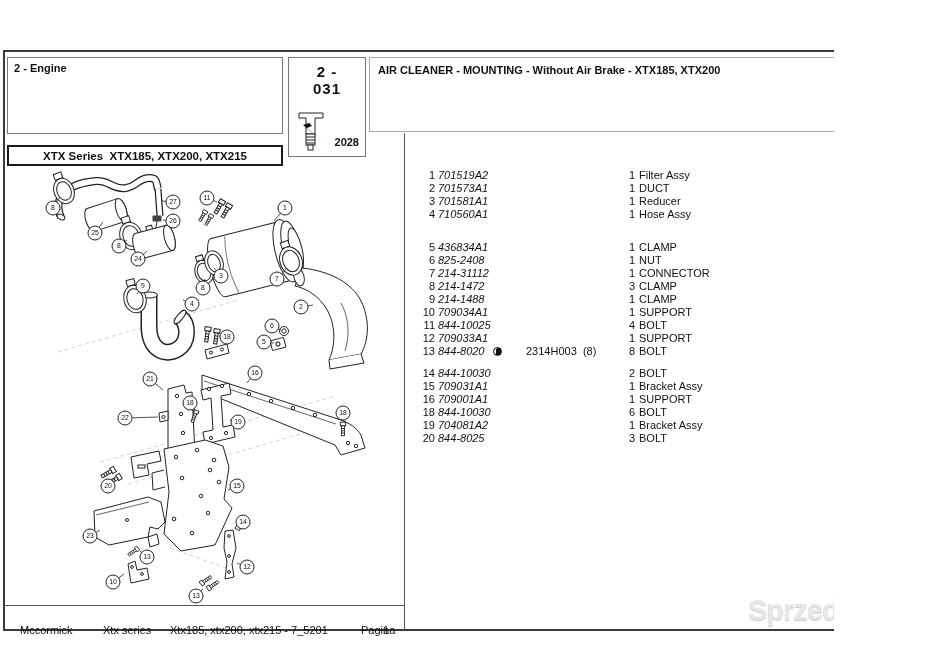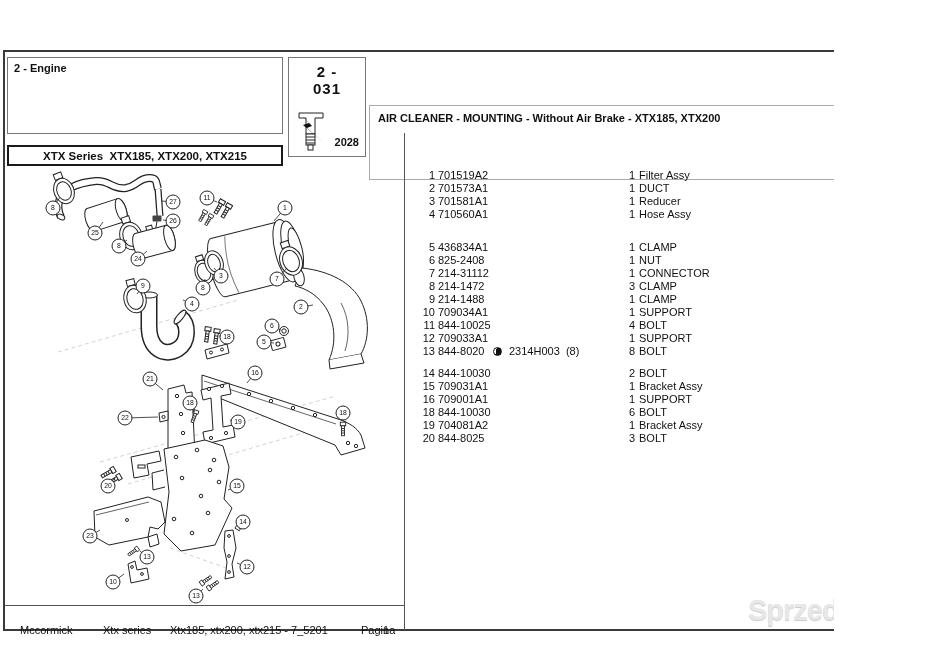--- a/index.html
+++ b/index.html
@@ -33,33 +33,33 @@
     position:absolute; top:5px; left:0; width:100%;
     text-align:center; font-size:15px; font-weight:bold; line-height:17px; letter-spacing:1px;
   }
   .hdr-code .code-small {
     position:absolute; right:6px; bottom:8px; font-size:11px; font-weight:bold;
   }
   .hdr-code svg { position:absolute; left:2px; bottom:2px; }
   .hdr-title {
     position:absolute; left:369px; top:57px; width:548px; height:75px;
     border:1px solid #aaa; box-sizing:border-box; padding:6px 8px;
-    font-size:11px; font-weight:bold;margin-top:48px;
+    font-size:11px; font-weight:bold;
   }
   .v-divider { position:absolute; left:404px; top:133px; width:1px; height:497px; background:#555; }
   .footer-line { position:absolute; left:5px; top:605px; width:400px; height:1px; background:#555; }
 
   .diagram-svg { position:absolute; left:0; top:0; width:945px; height:646px; }
   .diagram-svg text { font-family:"Liberation Sans", sans-serif; }
 
   .parts-list { position:absolute; left:0; top:0; width:945px; height:646px; pointer-events:none; }
   .prow { position:absolute; left:405px; width:516px; height:13px; font-size:11px; line-height:13px; }
   .c-item { position:absolute; left:8px;  width:22px; text-align:right; }
-  .c-part { position:absolute; left:33px; }
-  .c-note { position:absolute; left:88px; display:flex; align-items:center; gap:7px; height:13px; }
+  .c-part { position:absolute; left:33px;font-style:italic; }
+  .c-note { position:absolute; left:88px; display:flex; align-items:center; gap:24px; height:13px; }
   .note-dot {
     width:9px; height:9px; border-radius:50%; border:1px solid #111; box-sizing:border-box;
     background:linear-gradient(100deg, #fff 0 32%, #111 32%);
   }
   .note-text { white-space:pre; }
   .c-qty  { position:absolute; left:206px; width:24px; text-align:right; }
   .c-desc { position:absolute; left:234px; }
 
   .footer { position:absolute; left:0; top:612px; width:405px; height:18px; font-size:11px; }
   .footer span { position:absolute; white-space:pre;margin-top:12px; }

